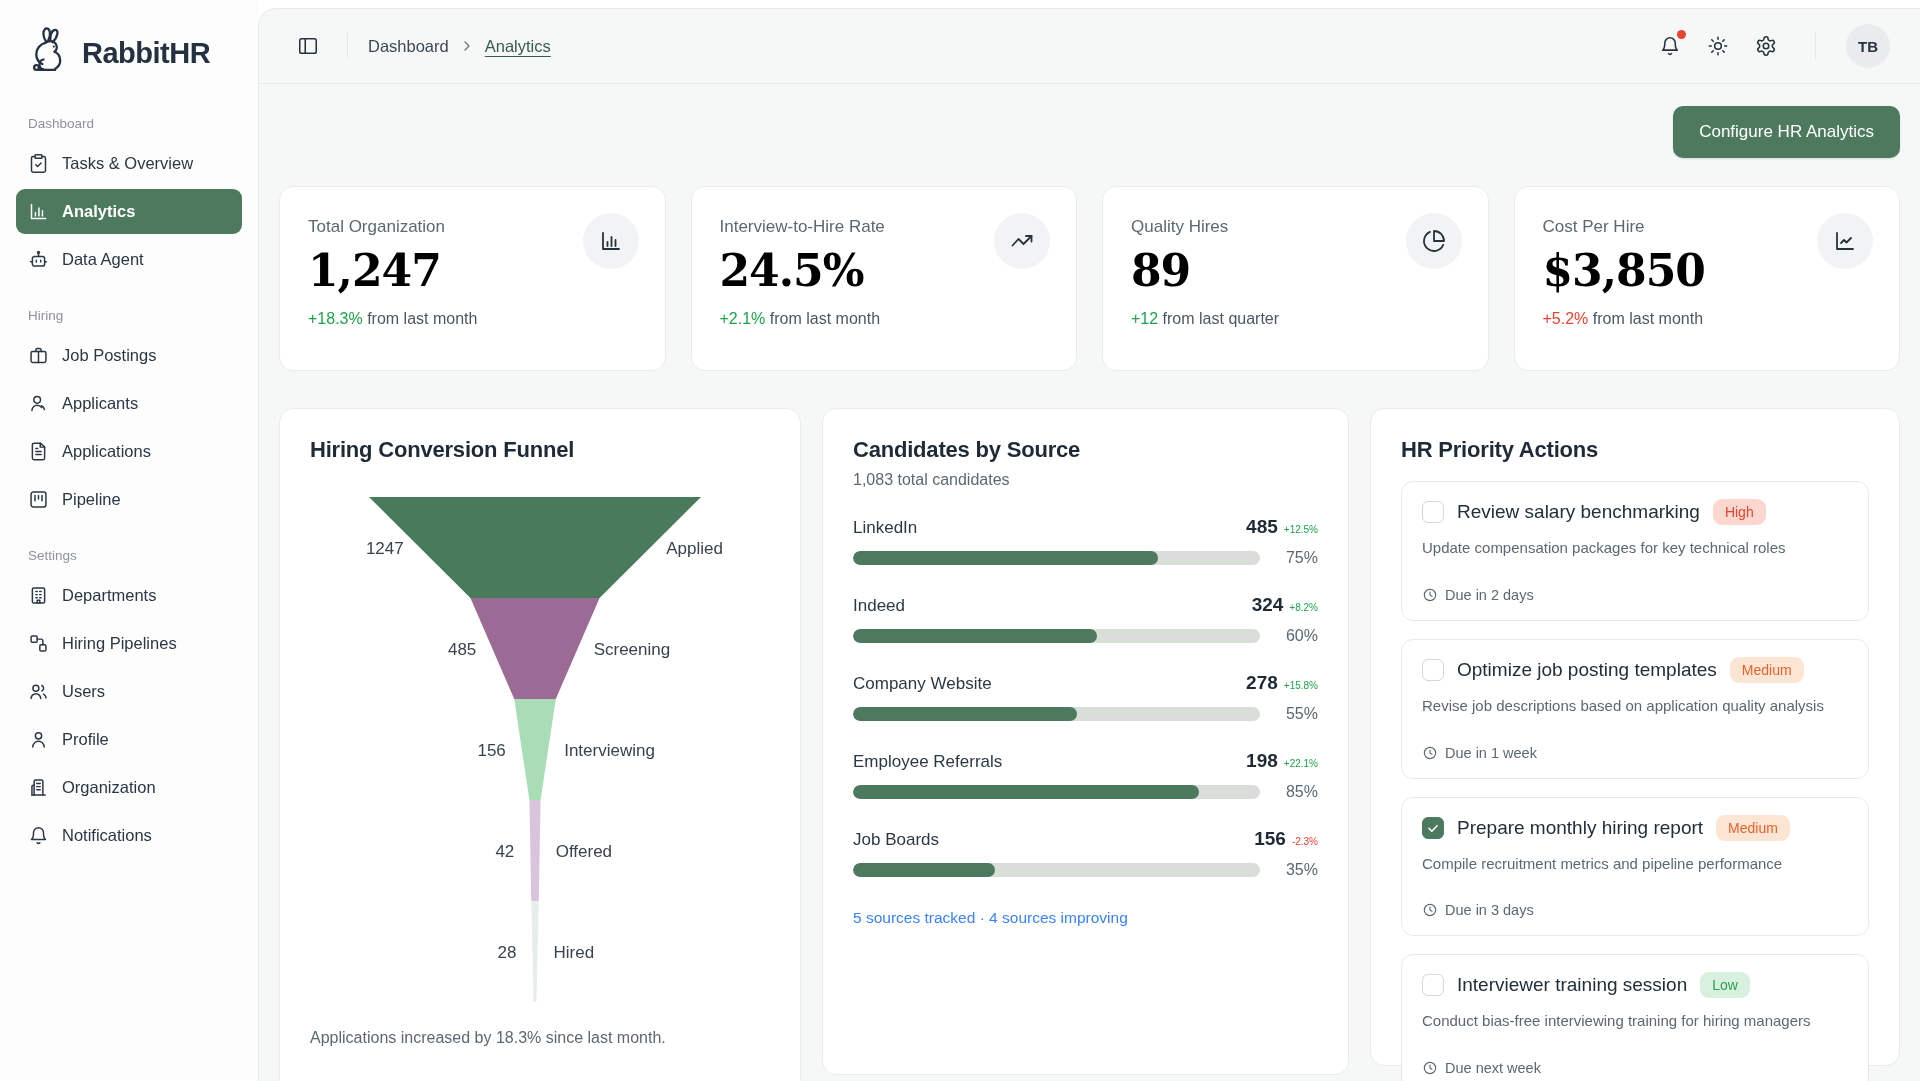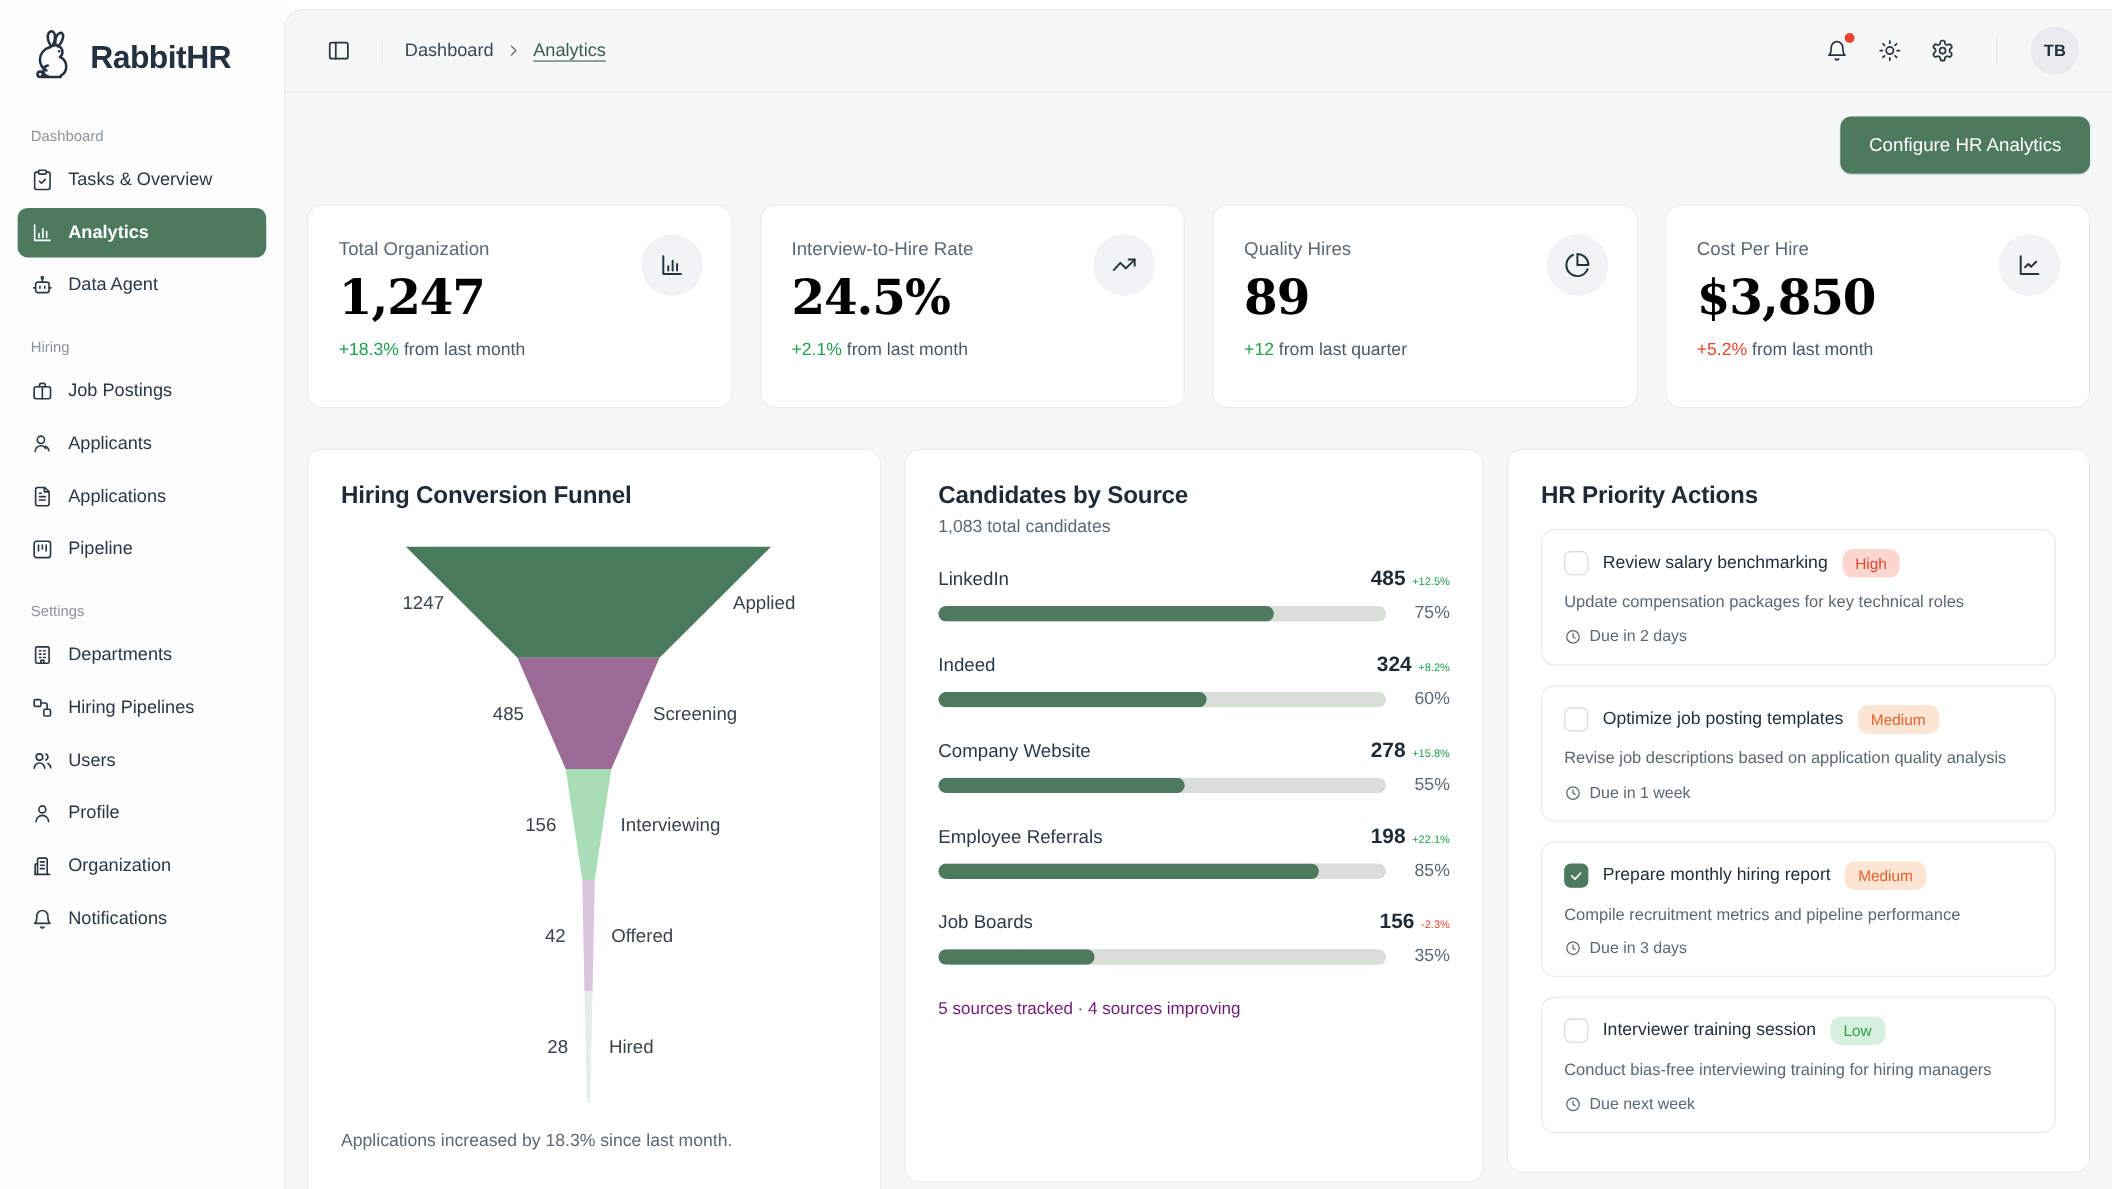--- a/index.html
+++ b/index.html
@@ -78,40 +78,40 @@
   .panel.sources-panel { height:667px; }
   .source-row { margin-top:27px; }
   .source-top { display:flex; align-items:baseline; }
   .source-name { font-size:17px; color:#2c3945; }
   .source-count { margin-left:auto; font-size:19px; font-weight:700; color:#1e2a36; }
   .source-delta { font-size:10px; margin-left:6px; }
   .source-bar-row { display:flex; align-items:center; gap:14px; margin-top:11px; }
   .bar-track { flex:1; height:14px; background:#d9ded9; border-radius:7px; overflow:hidden; }
   .bar-fill { height:100%; background:#4d7a5e; border-radius:7px; }
   .bar-pct { width:44px; text-align:right; font-size:16px; color:#5b6873; }
-  .sources-footer { font-size:15.5px; color:#701a75; margin-top:30px; }
+  .sources-footer { font-size:15.5px; color:#3b82f6; margin-top:30px; }
 
   .panel.actions-panel { height:658px; }
   .action-card { border:1px solid #e7eaec; border-radius:12px; padding:17px 20px;
     margin-top:18px; cursor:pointer; background:#fff; }
   .action-card:first-of-type { margin-top:25px; }
   .action-head { display:flex; align-items:center; gap:13px; }
   .checkbox { width:22px; height:22px; border:1.5px solid #d2d8dc; border-radius:6px;
     background:#fff; flex:none; display:flex; align-items:center; justify-content:center; cursor:pointer; }
   .checkbox svg { width:14px; height:14px; stroke:#fff; fill:none; stroke-width:2.6;
     stroke-linecap:round; stroke-linejoin:round; display:none; }
   .checkbox.checked { background:#4d7a5e; border-color:#4d7a5e; }
   .checkbox.checked svg { display:block; }
-  .action-title { font-size:16px; font-weight:500; color:#222f3b; }
+  .action-title { font-size:19px; font-weight:500; color:#222f3b; }
   .badge { font-size:14px; padding:5px 12px; border-radius:9px; }
   .badge.high { color:#e4452c; background:#fbd7d0; }
   .badge.medium { color:#e8612f; background:#fce5d3; }
   .badge.low { color:#2f9e4f; background:#d8f1de; }
   .action-desc { font-size:15px; color:#5b6873; margin-top:12px; line-height:1.45; }
-  .action-due { display:flex; align-items:center; gap:7px; font-size:14.5px; color:#5b6873; margin-top:12px; }
+  .action-due { display:flex; align-items:center; gap:7px; font-size:14.5px; color:#5b6873; margin-top:28px; }
   .action-due svg { width:16px; height:16px; stroke:#5b6873; fill:none; stroke-width:1.7;
     stroke-linecap:round; stroke-linejoin:round; }
 </style>
 </head>
 <body>
 
 <aside class="sidebar">
   <div class="logo">
     <svg width="50" height="54" viewBox="0 0 50 54" fill="none" stroke="#233140" stroke-width="2.3" stroke-linecap="round" stroke-linejoin="round">
       <path d="M20 15.5C17 11 16.5 5.5 19 3.2c2-1.8 4.4-.2 4.9 2.9.4 2.6-.3 5.8-1.7 8.4"></path>

